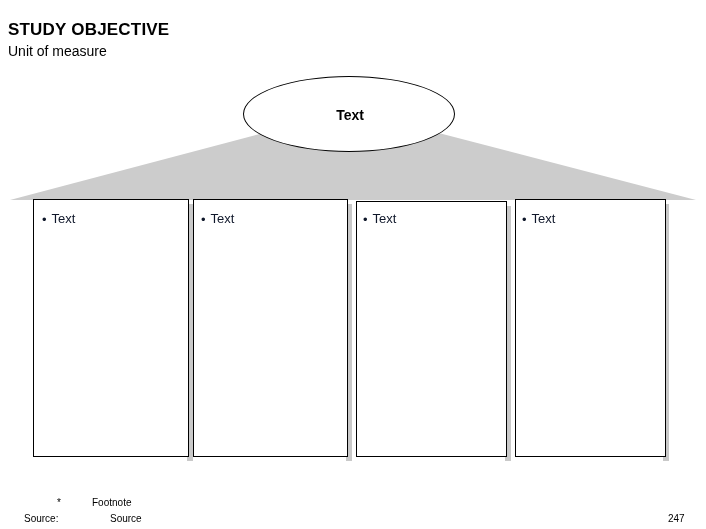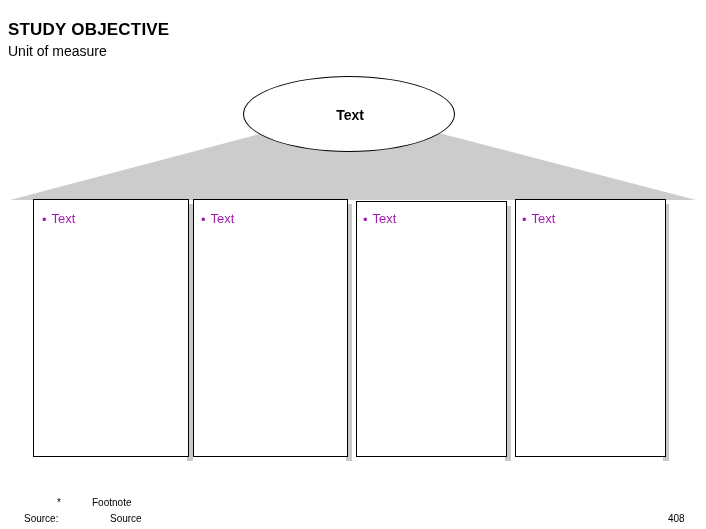--- a/index.html
+++ b/index.html
@@ -92,21 +92,21 @@
     background: #ffffff;
     border: 1.6px solid #000000;
   }
   .column-shadow {
     position: absolute;
     background: #c9c9c9;
   }
   .column-label {
     position: absolute;
     font-size: 13px;
-    color: #a21caf;
+    color: #0f172a;
     white-space: nowrap;
   }
   .bullet-dot {
     display: inline-block;
     vertical-align: middle;
     margin-right: 5px;
     font-size: 13px;
     line-height: 1;
   }
 
@@ -161,15 +161,15 @@
   <div class="column-shadow" style="left:663px; top:204px; width:6px; height:257px;"></div>
   <div class="column" style="left:515px; top:199px; width:151px; height:258px;"></div>
   <div class="column-label" style="left:522px; top:211px;">
     <span class="bullet-dot">•</span><span>Text</span>
   </div>
 
   <div class="footer-text" id="footnote-marker">*</div>
   <div class="footer-text" id="footnote-text">Footnote</div>
   <div class="footer-text" id="source-label">Source:</div>
   <div class="footer-text" id="source-text">Source</div>
-  <div class="footer-text" id="page-number">408</div>
+  <div class="footer-text" id="page-number">247</div>
 
 </div>
 
 </body></html>

